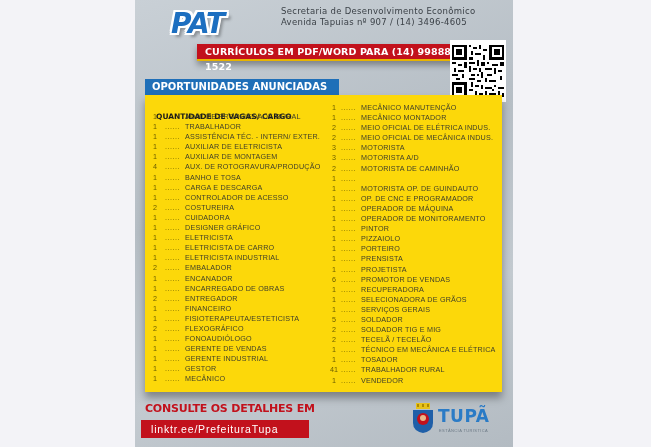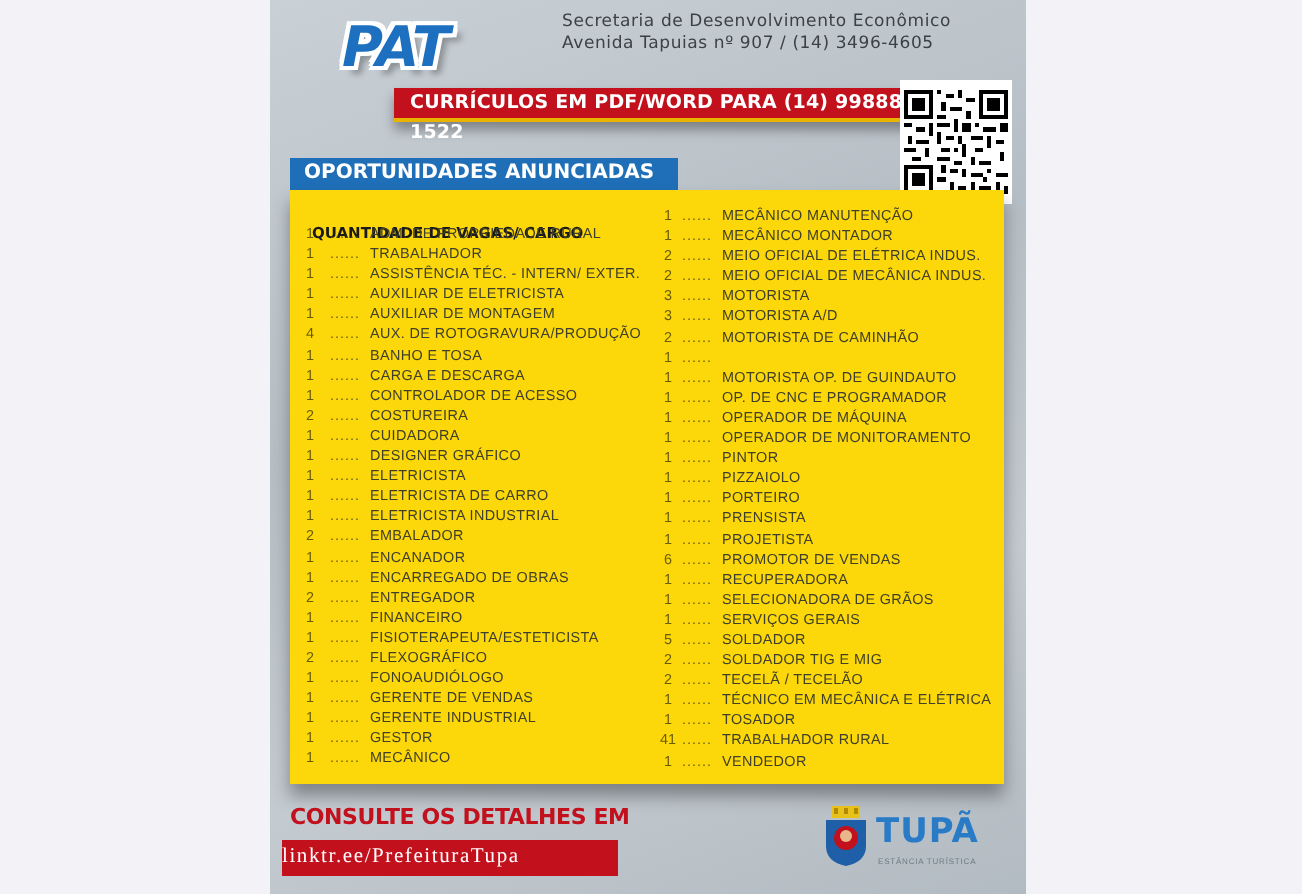--- a/index.html
+++ b/index.html
@@ -23,21 +23,21 @@
   .col { position:absolute; top:17px; }
   .col.left { left:8px; }
   .col.right { left:182px; top:8px; }
   .row { height:10.1px; line-height:10.1px; font-size:7.2px; color:#5a4f00; white-space:nowrap; display:flex; }
   .row .q { width:12px; text-align:left; color:#6a5d00; }
   .col.right .row .q { width:14px; text-align:center; }
   .row .dots { width:20px; color:#6a5d00; letter-spacing:0.5px; }
   .row .t { color:#3f3f2a; letter-spacing:0.2px; }
   .consult { position:absolute; left:10px; top:402px; font-family:"DejaVu Sans", sans-serif; font-weight:bold; font-size:11px; color:#c2111c; letter-spacing:-0.2px; }
   .link-bar { position:absolute; left:6px; top:420px; width:168px; height:18px; background:#c2111c; }
-  .link-bar span { display:block; color:#fff; font-family:Liberation Serif, serif; font-size:10.5px; line-height:18px; padding-left:0; letter-spacing:0.8px; }
+  .link-bar span { display:block; color:#fff; font-family:Liberation Sans, sans-serif; font-size:10.5px; line-height:18px; padding-left:10px; letter-spacing:0.8px; }
   .crest { position:absolute; left:277px; top:403px; width:22px; height:30px; }
   .tupa { position:absolute; left:303px; top:406px; font-family:"DejaVu Sans", sans-serif; font-weight:bold; font-size:17px; color:#2a7bc6; letter-spacing:0.5px; }
   .tupa-sub { position:absolute; left:304px; top:428px; font-size:4px; color:#6d7a86; letter-spacing:0.4px; }
 </style>
 </head>
 <body>
 
 <div class="poster">
   <div class="pat-logo">PAT</div>
   <div class="org">

